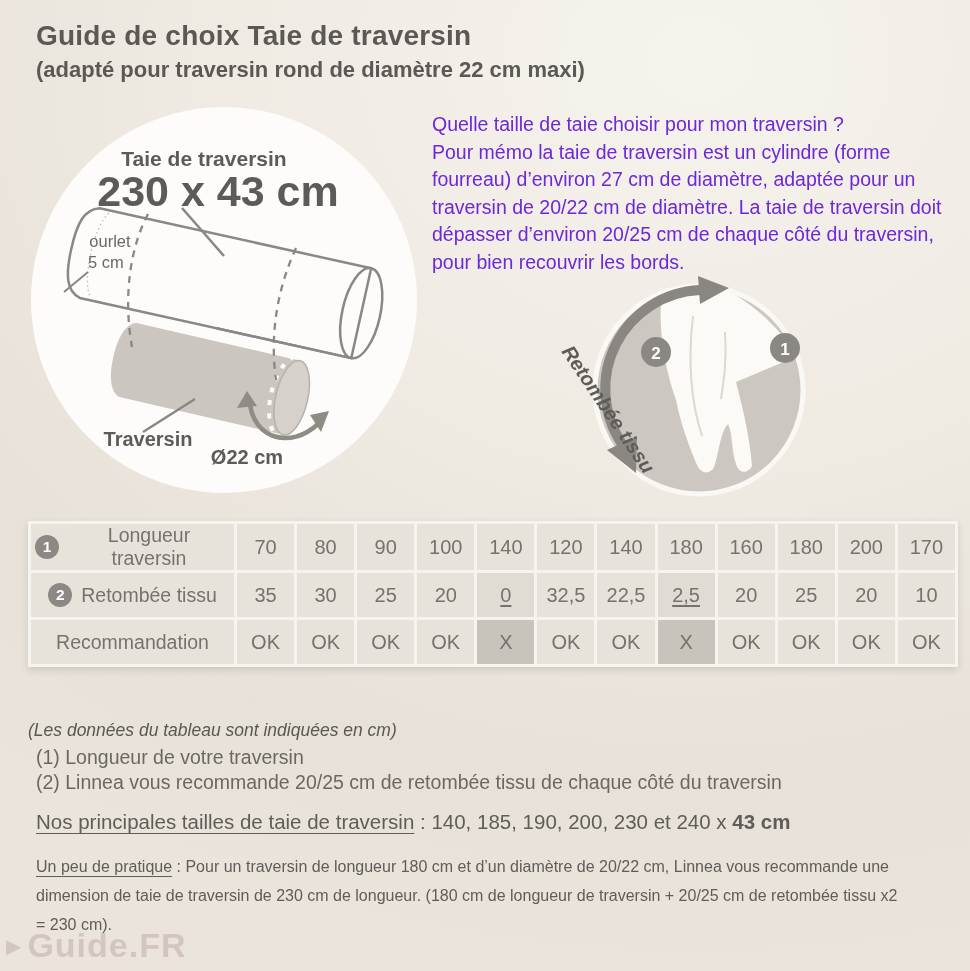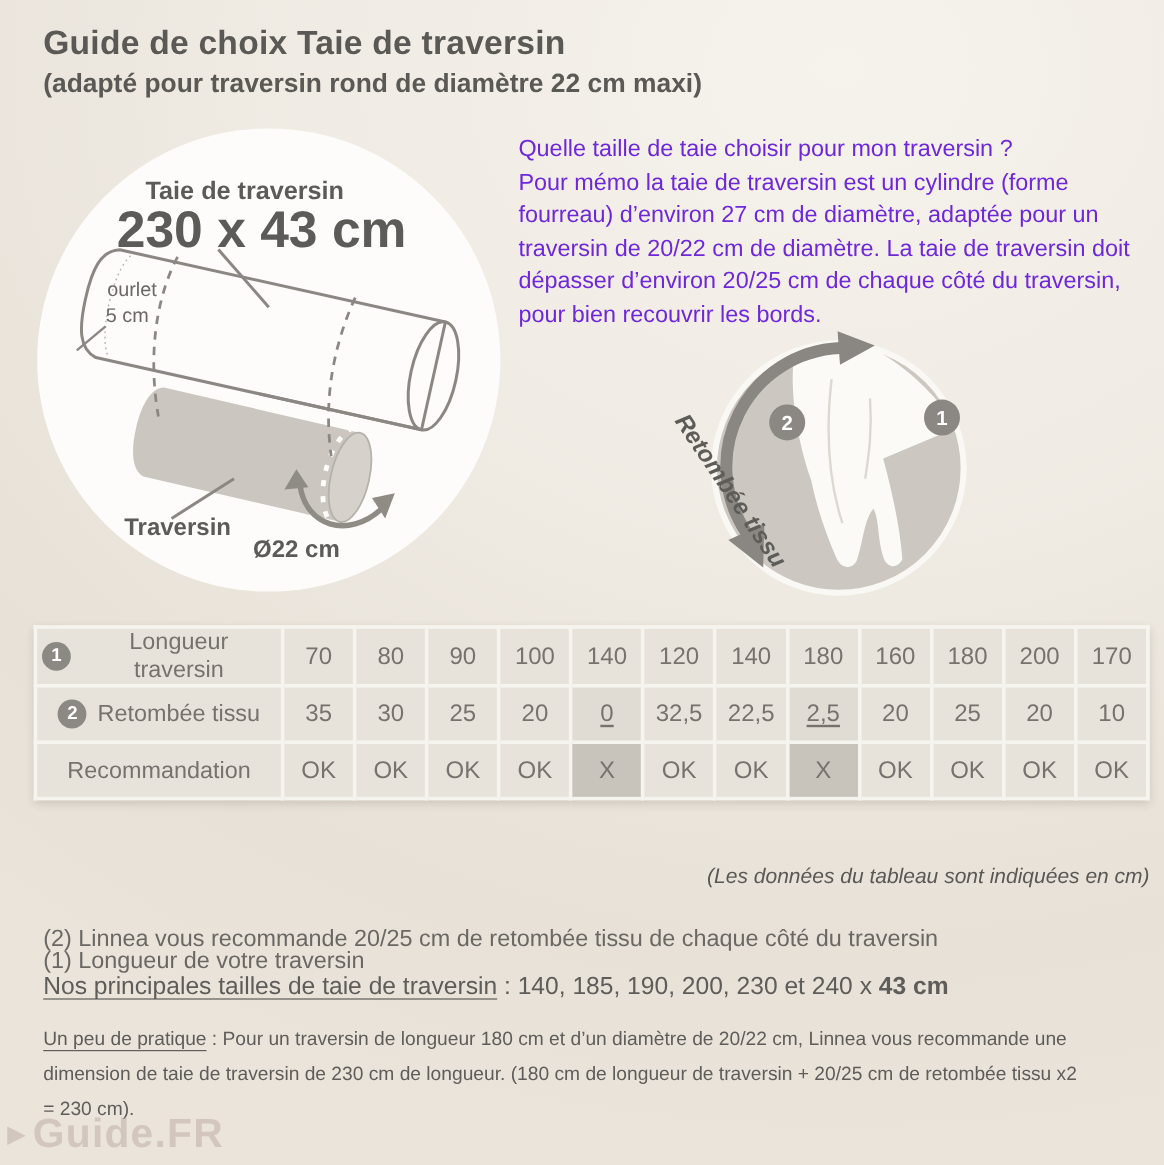--- a/index.html
+++ b/index.html
@@ -33,23 +33,23 @@
   .size-table th{font-weight:700;color:#56534f;}
   .size-table .lbl{font-size:19.5px;}
   .size-table td.dim{background:#e1dcd3;}
   .size-table td.fail{background:#c8c3bb;}
   .size-table .u{text-decoration:underline;text-decoration-thickness:1.5px;text-underline-offset:3px;}
   .lbl-flex{display:flex;align-items:center;justify-content:center;gap:9px;padding:0 4px;}
   .row-badge{
     flex:0 0 auto;width:24px;height:24px;border-radius:50%;background:#8c8984;
     color:#fff;font-size:15.5px;font-weight:700;display:flex;align-items:center;justify-content:center;
   }
-  .table-note{left:28px;top:720px;width:930px;text-align:right;font-style:italic;font-size:17.5px;color:#5a5855;}
+  .table-note{left:28px;top:720px;width:930px;font-style:italic;font-size:17.5px;color:#5a5855;}
   .fn{left:36px;font-size:19.5px;color:#6b6864;}
-  .fn1{top:746px;margin-top:44px;} .fn2{top:771px;}
+  .fn1{top:746px;} .fn2{top:771px;}
   .sizes-line{left:36px;top:810px;font-size:20.5px;color:#5f5d59;}
   .practice{left:36px;top:852px;width:872px;font-size:16px;line-height:29px;color:#5f5d59;}
   .uline{text-decoration:underline;text-decoration-thickness:1.3px;text-underline-offset:4px;}
   .bold{font-weight:700;}
   .watermark{left:6px;top:926px;display:flex;align-items:center;gap:6px;opacity:.5;color:#bcaaa5;}
   .watermark .tri{font-size:20px;}
   .watermark .wm-text{font-size:34px;font-weight:700;letter-spacing:1px;}
 </style>
 </head>
 <body>

